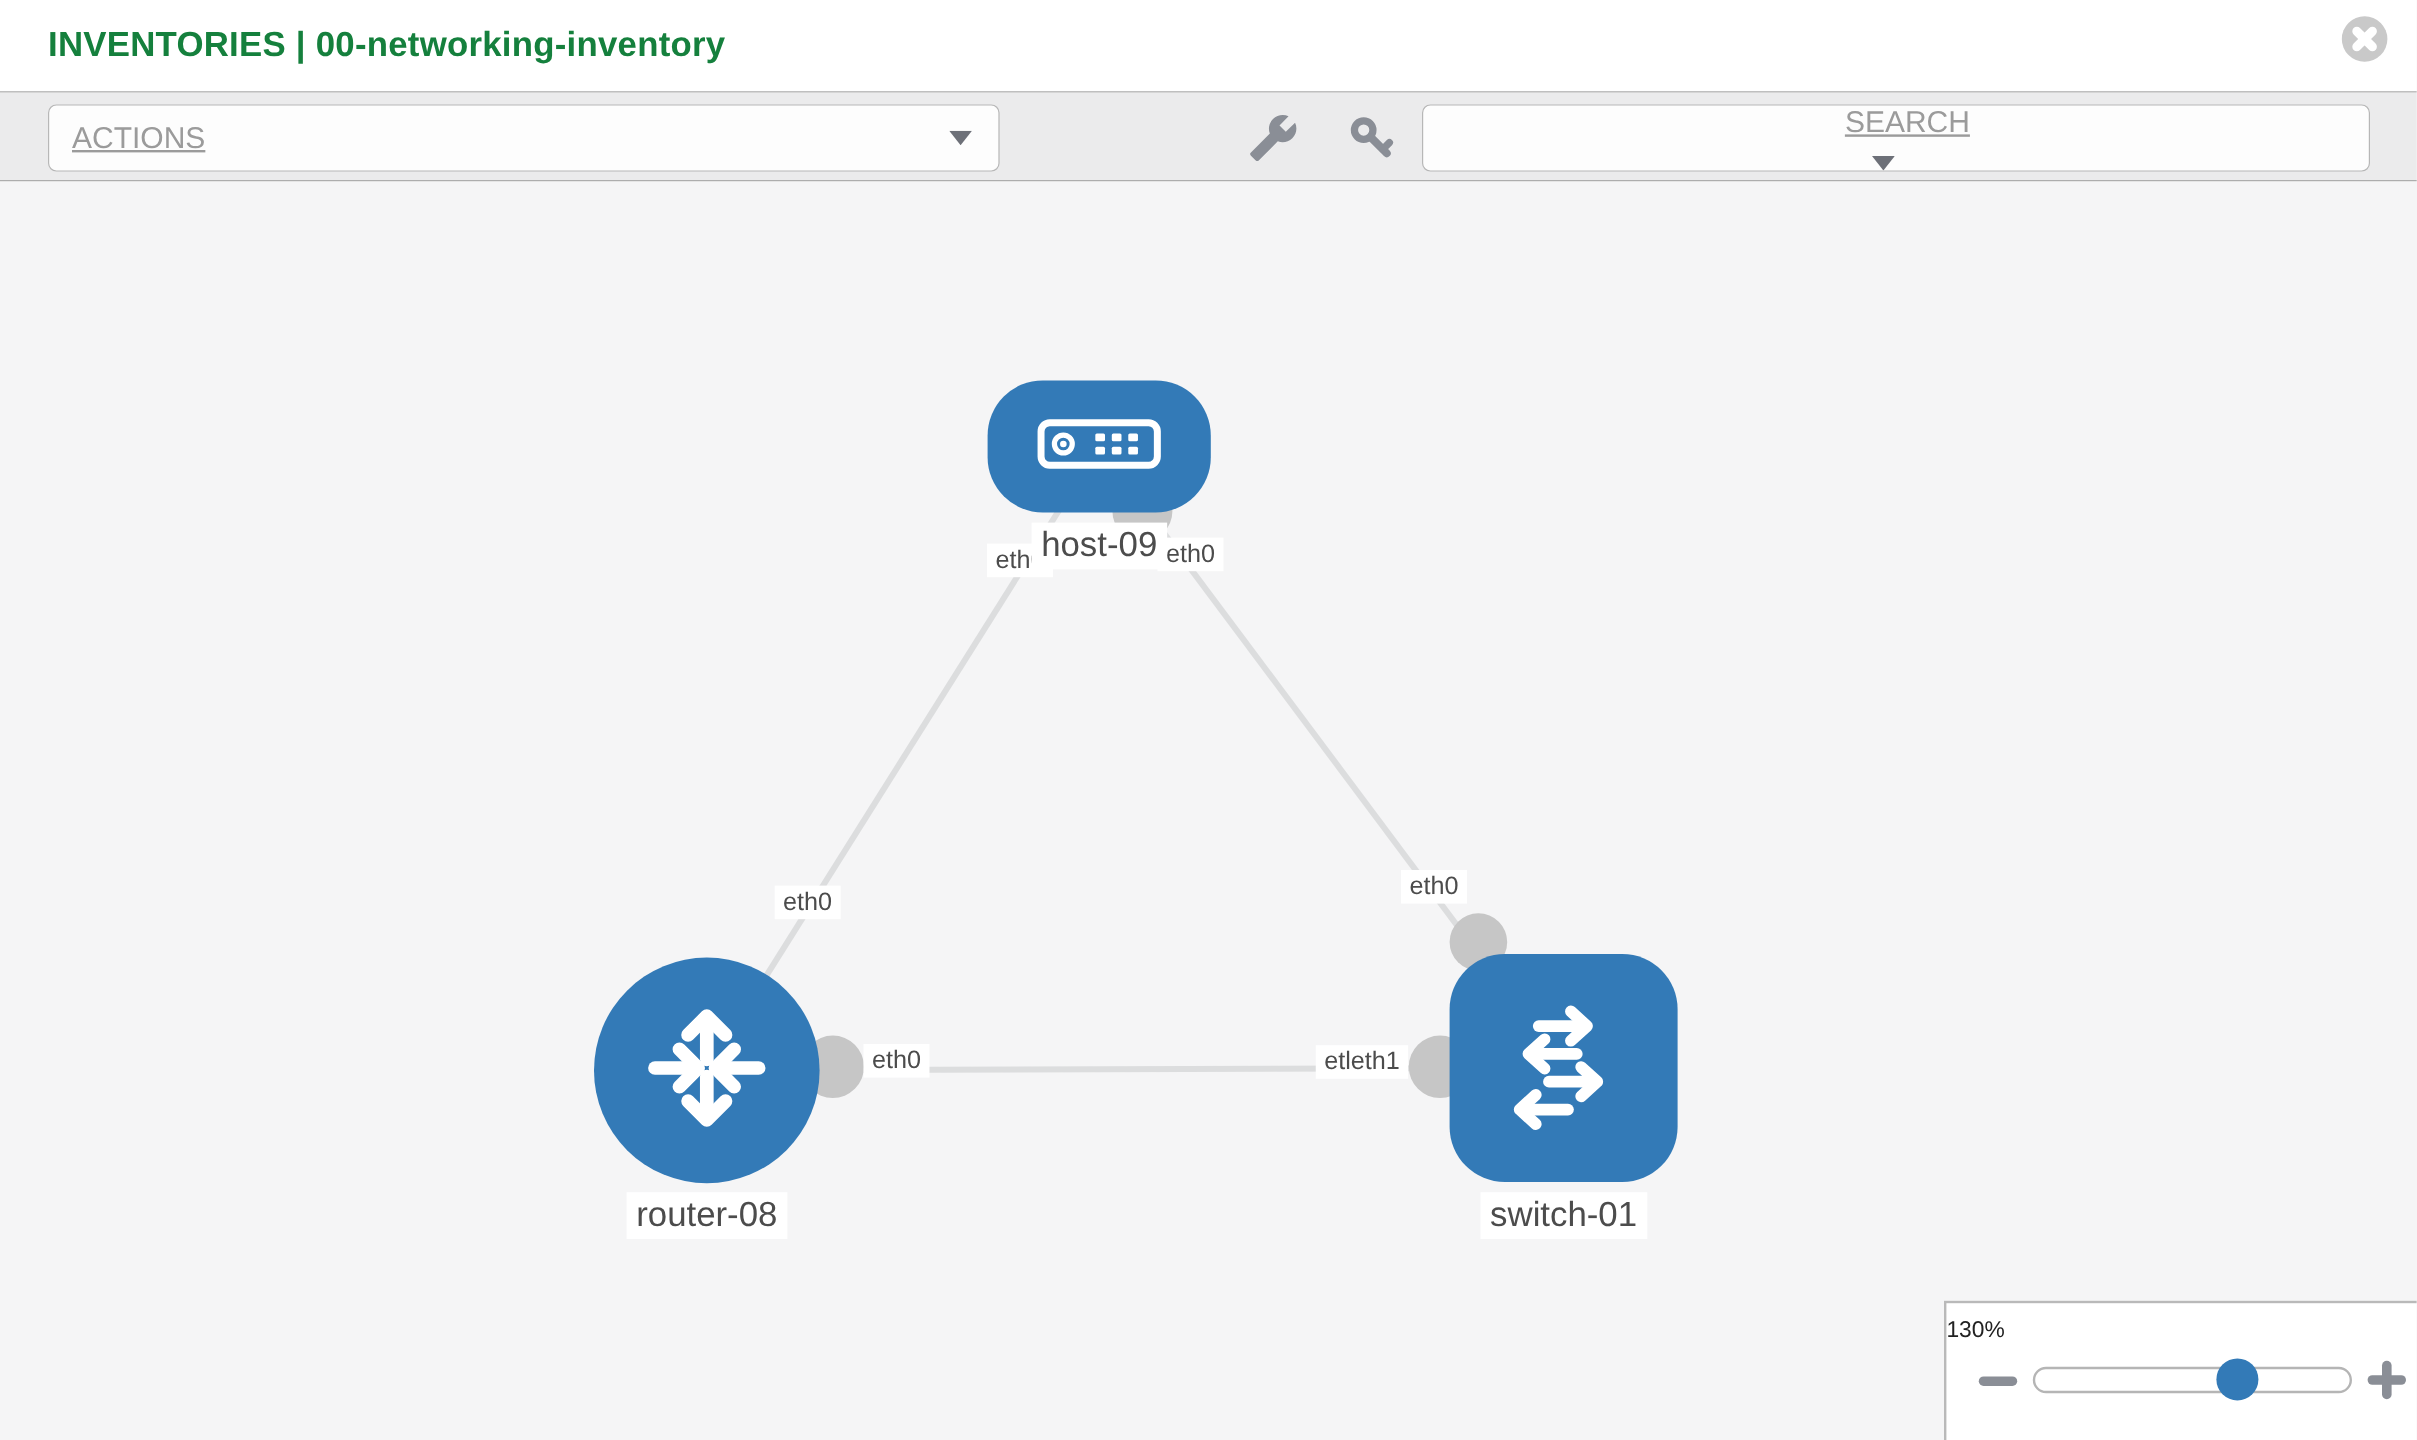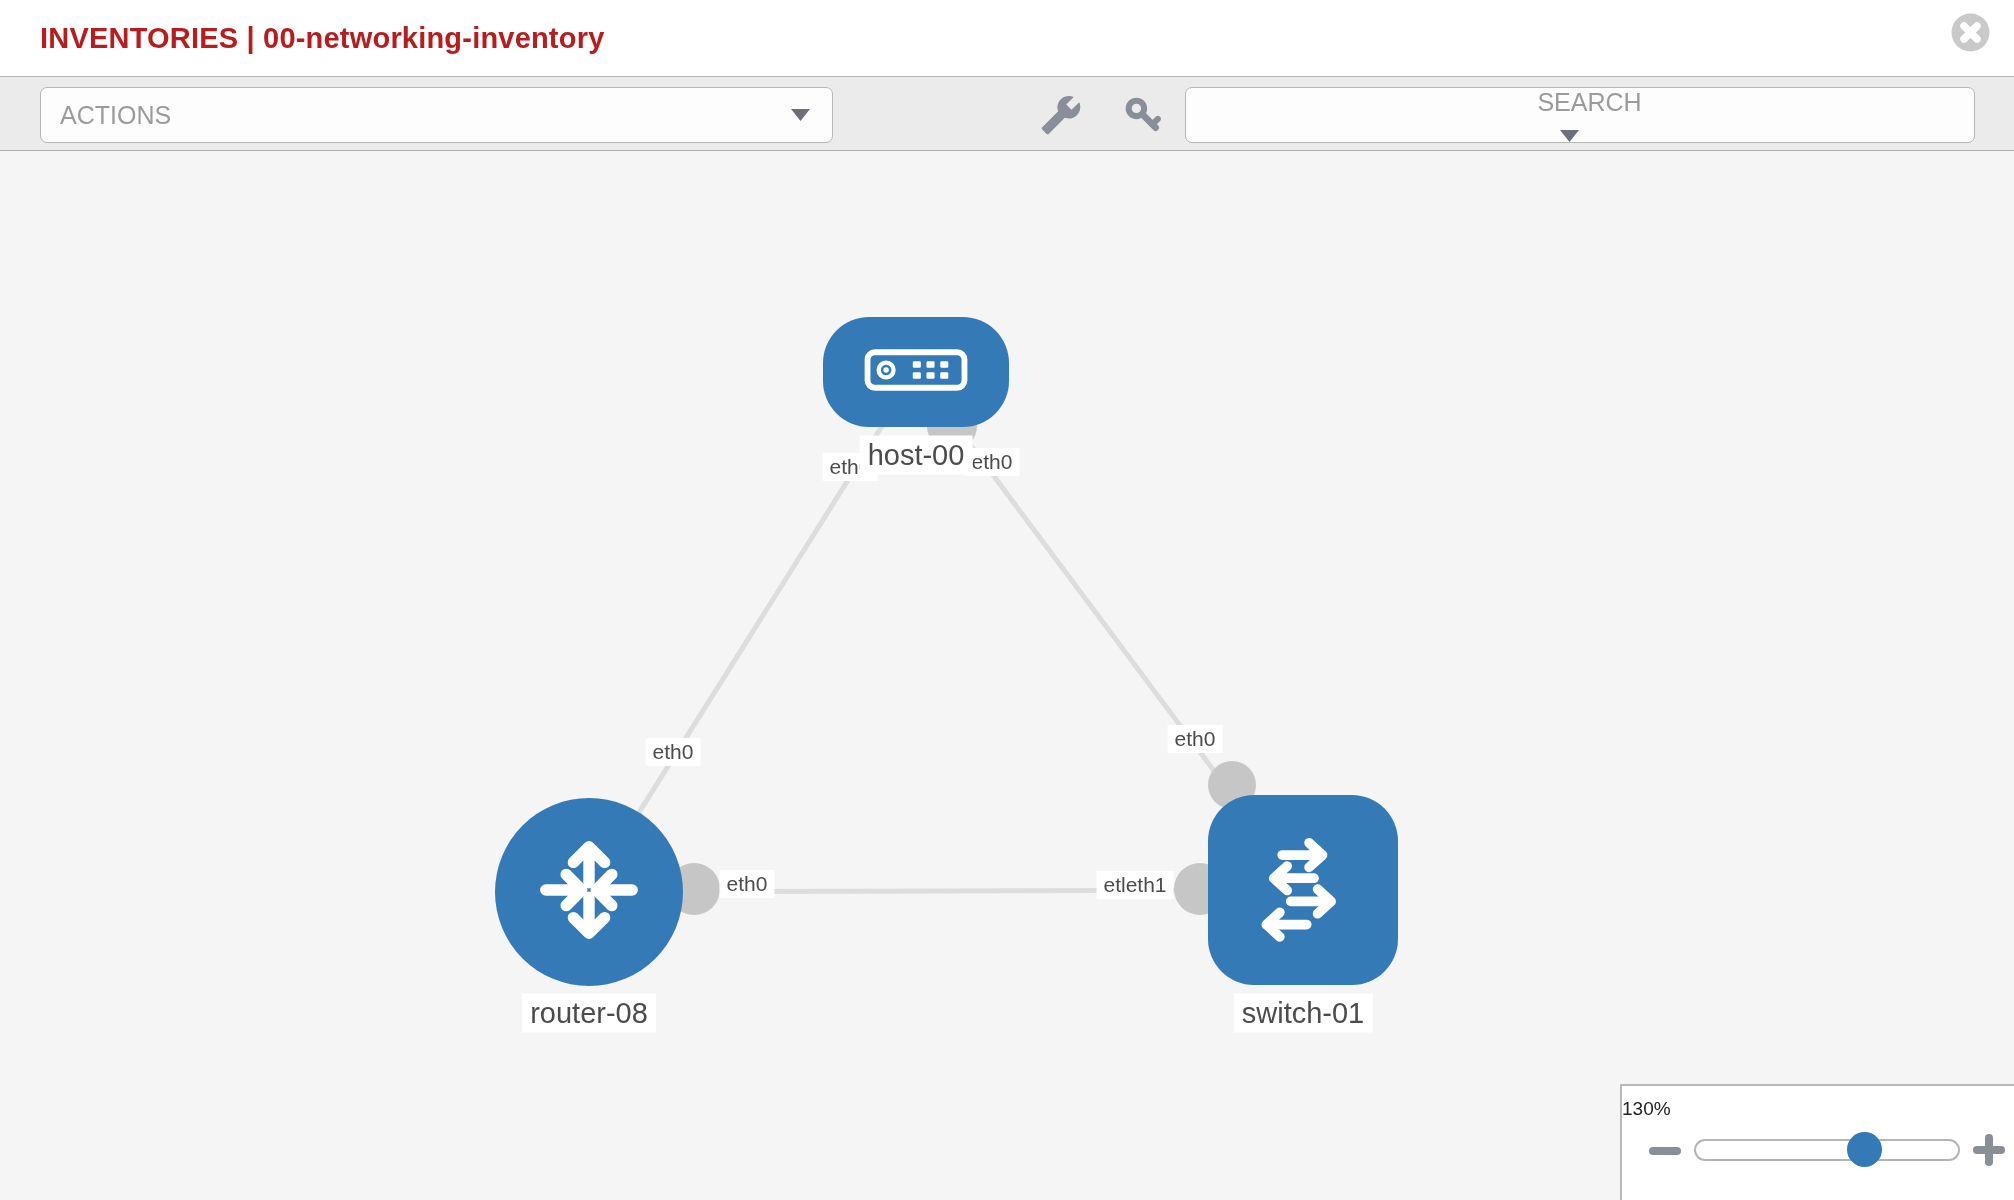--- a/index.html
+++ b/index.html
@@ -5,38 +5,38 @@
   * { margin:0; padding:0; box-sizing:border-box; }
   html,body { width:2014px; height:1200px; overflow:hidden; }
   body { font-family:"Liberation Sans", sans-serif; background:#f5f5f6; position:relative; }
 
   
   .titlebar{
     position:absolute; left:0; top:0; width:2014px; height:76px;
     background:#ffffff; display:flex; align-items:center;
   }
   .titlebar h1{
-    margin-left:40px; font-size:29px; font-weight:700; color:#b91c1c; letter-spacing:.2px;
+    margin-left:40px; font-size:29px; font-weight:700; color:#15803d; letter-spacing:.2px;
   }
   .close-btn{
     position:absolute; right:24px; top:13px; width:39px; height:39px; cursor:pointer;
   }
 
   
   .toolbar{
     position:absolute; left:0; top:76px; width:2014px; height:75px;
     background:#ebebec; border-top:1px solid #b4b4b4; border-bottom:1px solid #adadad;
   }
   .dropdown{
     position:absolute; top:10px; height:56px; background:#fdfdfd;
     border:1px solid #b7b7b7; border-radius:7px;
     display:flex; align-items:center; cursor:pointer;
   }
   .dropdown span{
-    font-size:25px; color:#9b9b9b; padding-left:19px; flex:1;
+    font-size:25px; color:#9b9b9b; padding-left:19px; flex:1;text-decoration:underline;
   }
   .dropdown .chev{ margin-right:22px; }
   .dropdown.actions{ left:40px;  width:793px; }
   .dropdown.search { left:1185px; width:790px;flex-direction:column; }
   .tool-icons{
     position:absolute; left:1040px; top:0; height:75px; width:125px;
     display:flex; align-items:center; justify-content:space-between;
   }
   .tool-icons svg{ cursor:pointer; }
 
@@ -169,21 +169,21 @@
             </svg></span>
         </div>
       </div>
     <div id="labels-layer">
         <div class="link-label" style="left: 850px; top: 315px;">eth0</div>
         <div class="link-label" style="left: 992px; top: 310px;">eth0</div>
         <div class="link-label" style="left: 673px; top: 600px;">eth0</div>
         <div class="link-label" style="left: 1195px; top: 587px;">eth0</div>
         <div class="link-label" style="left: 747px; top: 732px;">eth0</div>
         <div class="link-label" style="left: 1135px; top: 733px;">etleth1</div>
-        <div class="node-label" style="left: 916px; top: 303px;">host-00</div>
+        <div class="node-label" style="left: 916px; top: 303px;">host-09</div>
         <div class="node-label" style="left: 589px; top: 861px;">router-08</div>
         <div class="node-label" style="left: 1303px; top: 861px;">switch-01</div>
       </div>
 
     <div class="zoom-panel">
       <div class="zoom-value">130%</div>
       <div class="zoom-slider-row">
         <svg class="zoom-minus" width="34" height="34" viewBox="0 0 34 34">
           <line x1="5" y1="17" x2="29" y2="17" stroke="#8a8e96" stroke-width="8" stroke-linecap="round"></line>
         </svg>

